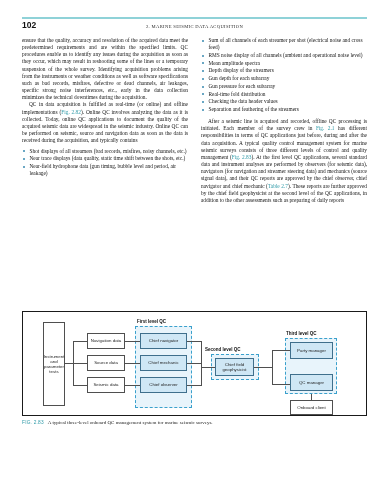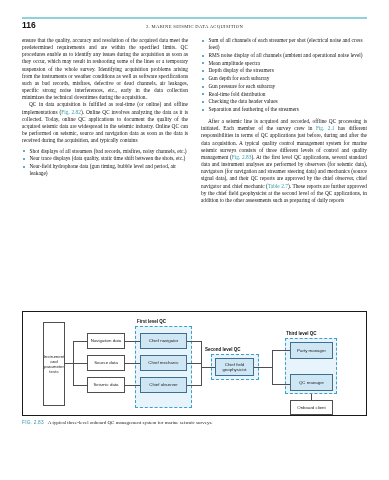--- a/index.html
+++ b/index.html
@@ -108,21 +108,21 @@
     font-size:4.8px;color:#2f9aa8;letter-spacing:0.2px;
     margin-right:4px;
   }
 </style>
 </head>
 <body>
 
 <div class="page">
 
   <div class="rule"></div>
-  <div class="folio">116</div>
+  <div class="folio">102</div>
   <div class="runhead">2. Marine Seismic Data Acquisition</div>
 
   <div class="cols">
 
     <div class="col col-left">
       <p class="body lead">ensure that the quality, accuracy and resolution of the acquired data meet the predetermined requirements and are within the specified limits. QC procedures enable us to identify any issues during the acquisition as soon as they occur, which may result in reshooting some of the lines or a temporary suspension of the whole survey. Identifying acquisition problems arising from the instruments or weather conditions as well as software specifications such as bad records, misfires, defective or dead channels, air leakages, specific strong noise interferences, etc., early in the data collection minimizes the technical downtimes during the acquisition.</p>
       <p class="body"><span>QC in data acquisition is fulfilled as real-time (or online) and offline implementations (</span><span class="xref">Fig. 2.82</span><span>). Online QC involves analyzing the data as it is collected. Today, online QC applications to document the quality of the acquired seismic data are widespread in the seismic industry. Online QC can be performed on seismic, source and navigation data as soon as the data is received during the acquisition, and typically contains</span></p>
       <ul class="bl">
         <li>Shot displays of all streamers (bad records, misfires, noisy channels, etc.)</li>
         <li>Near trace displays (data quality, static time shift between the shots, etc.)</li>

